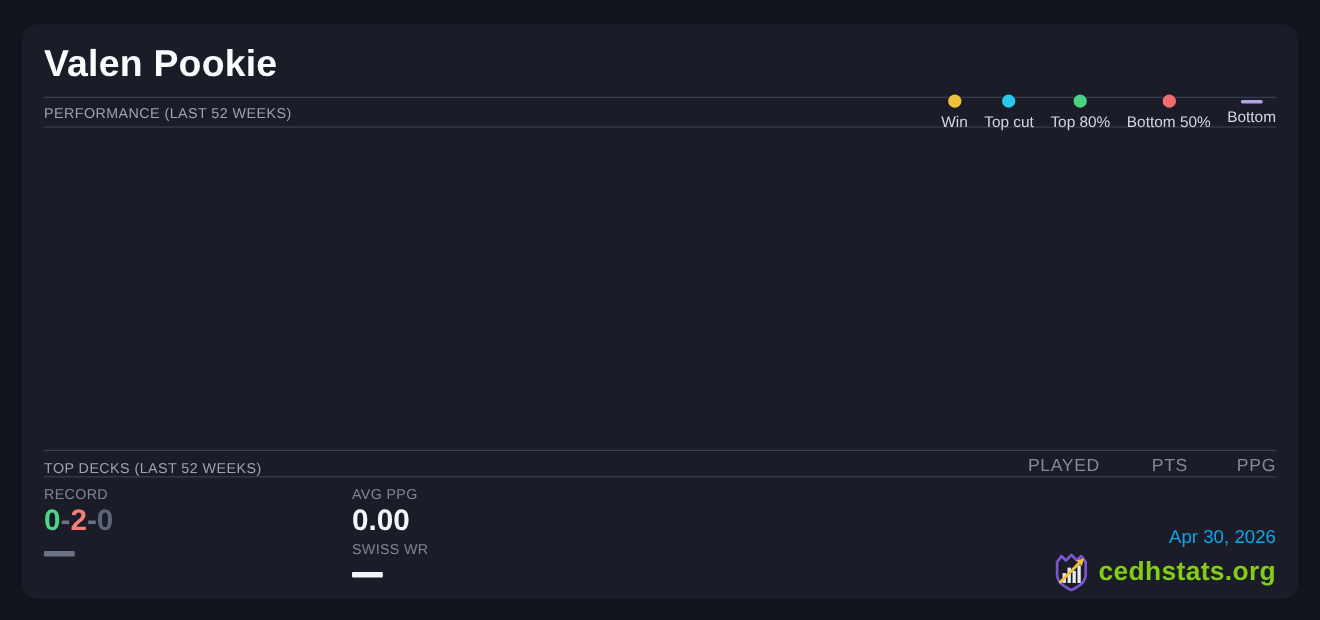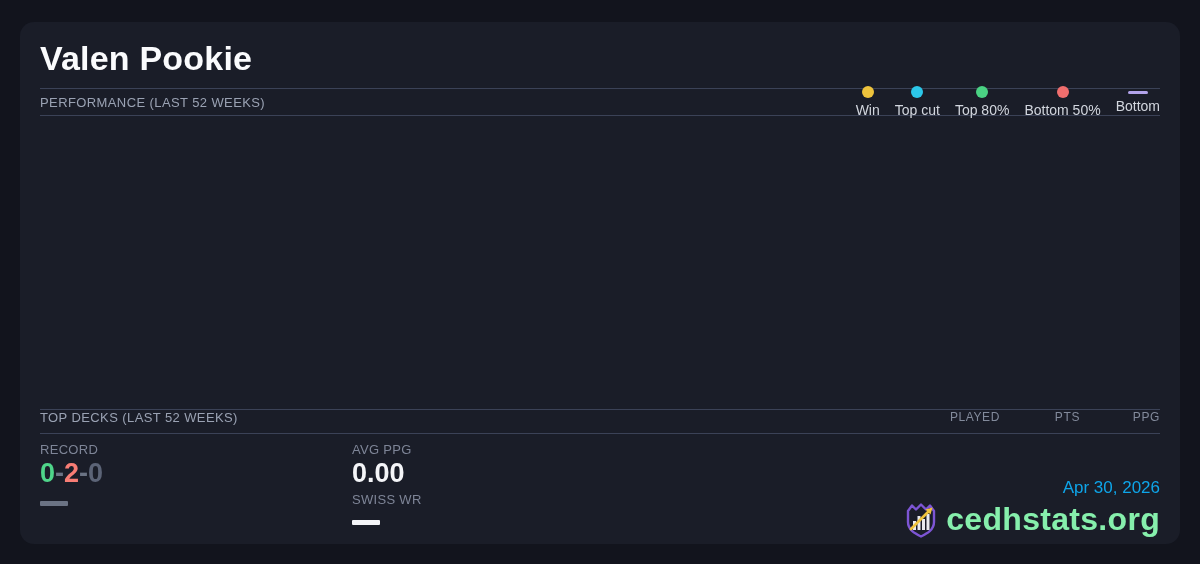--- a/index.html
+++ b/index.html
@@ -52,39 +52,38 @@
   .dot-bottom50  { background: #f06e6e; }
   .trend-line { width: 20px; height: 3px; border-radius: 2px; background: #b2a3ea; display: inline-block; }
   
   .chart-area { height: 293px; }
   
   .decks-header {
     height: 25px;
     border-top: 1px solid #3b4257;
     border-bottom: 1px solid #3b4257;
     display: flex;
-    align-items: flex-start;
+    align-items: flex-end;
     justify-content: space-between;
   }
   .decks-cols { display: flex; }
   .decks-col {
     width: 80px;
     text-align: right;
-    font-size: 12px;
+    font-size: 16px;
     color: #828a9b;
     letter-spacing: 0.6px;
   }
   
   .stats-grid {
     display: grid;
     grid-template-columns: repeat(4, 280px);
     padding-top: 8px;
     position: relative;
     height: 110px;
-    gap: 32px;
   }
   .stat-label {
     font-size: 13px;
     color: #7e8597;
     letter-spacing: 0.3px;
     line-height: 15px;
   }
   .stat-value {
     font-size: 27px;
     font-weight: 700;
@@ -117,23 +116,23 @@
     color: #0ea5e9;
     margin-bottom: 3px;
   }
   .brand-row {
     display: flex;
     align-items: center;
     justify-content: flex-end;
     gap: 8px;
   }
   .brand-text {
-    font-size: 32px;
+    font-size: 24px;
     font-weight: 700;
-    color: #86efac;
+    color: #84cc16;
     letter-spacing: 0.3px;
   }
 </style>
 </head>
 <body>
 
 <div class="card">
 
   <div class="card-title">Valen Pookie</div>
 

